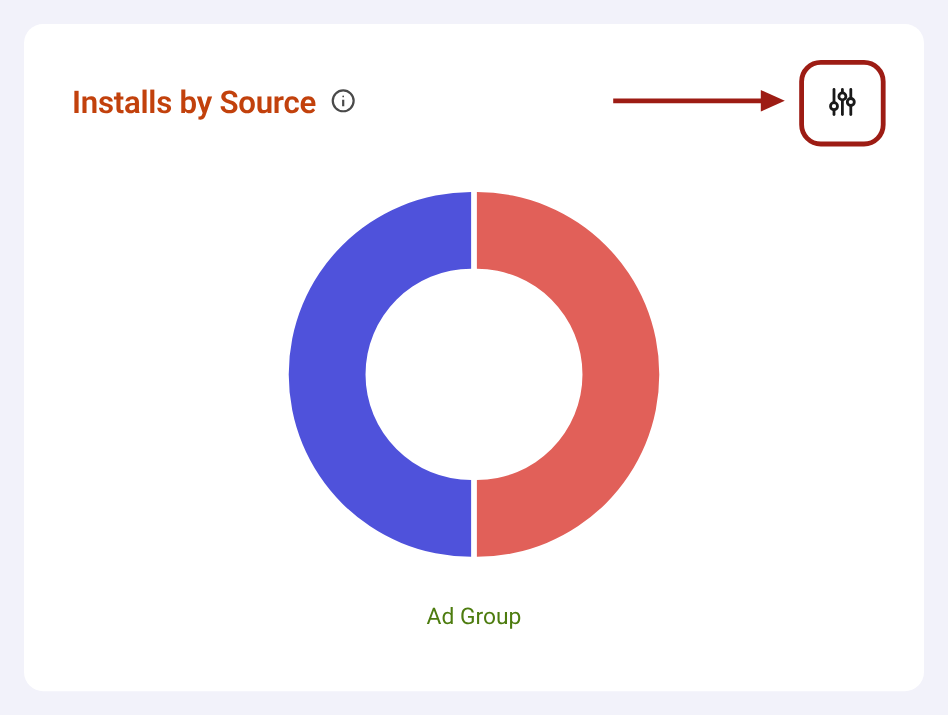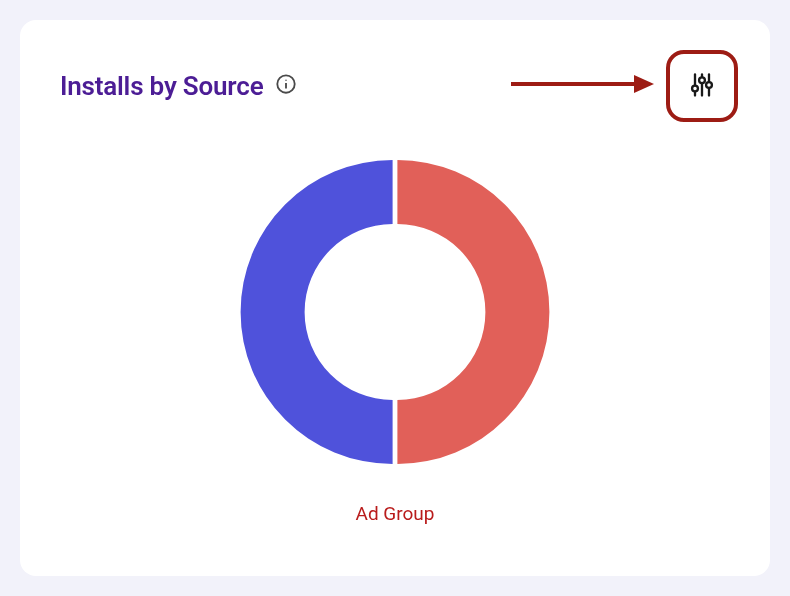--- a/index.html
+++ b/index.html
@@ -23,21 +23,21 @@
       justify-content: space-between;
     }
     .title-wrap {
       display: flex;
       align-items: center;
       gap: 12px;
     }
     .title {
       font-size: 26px;
       font-weight: 600;
-      color: #4c1d95;
+      color: #c2410c;
       letter-spacing: -0.2px;
     }
     .info-icon {
       width: 22px;
       height: 22px;
       color: #4a4a4a;
     }
     .right-controls {
       display: flex;
       align-items: center;
@@ -66,21 +66,21 @@
       display: flex;
       justify-content: center;
       margin-top: 30px;
     }
     .donut { width: 320px; height: 320px; }
     .legend {
       display: flex;
       justify-content: space-around;
       margin-top: 30px;
       font-size: 19px;
-      color: #b91c1c;
+      color: #4d7c0f;
       padding: 0 120px;
     }
   </style>
 </head>
 <body>
 
 <div class="card">
   <div class="header">
     <div class="title-wrap">
       <h2 class="title">Installs by Source</h2>

